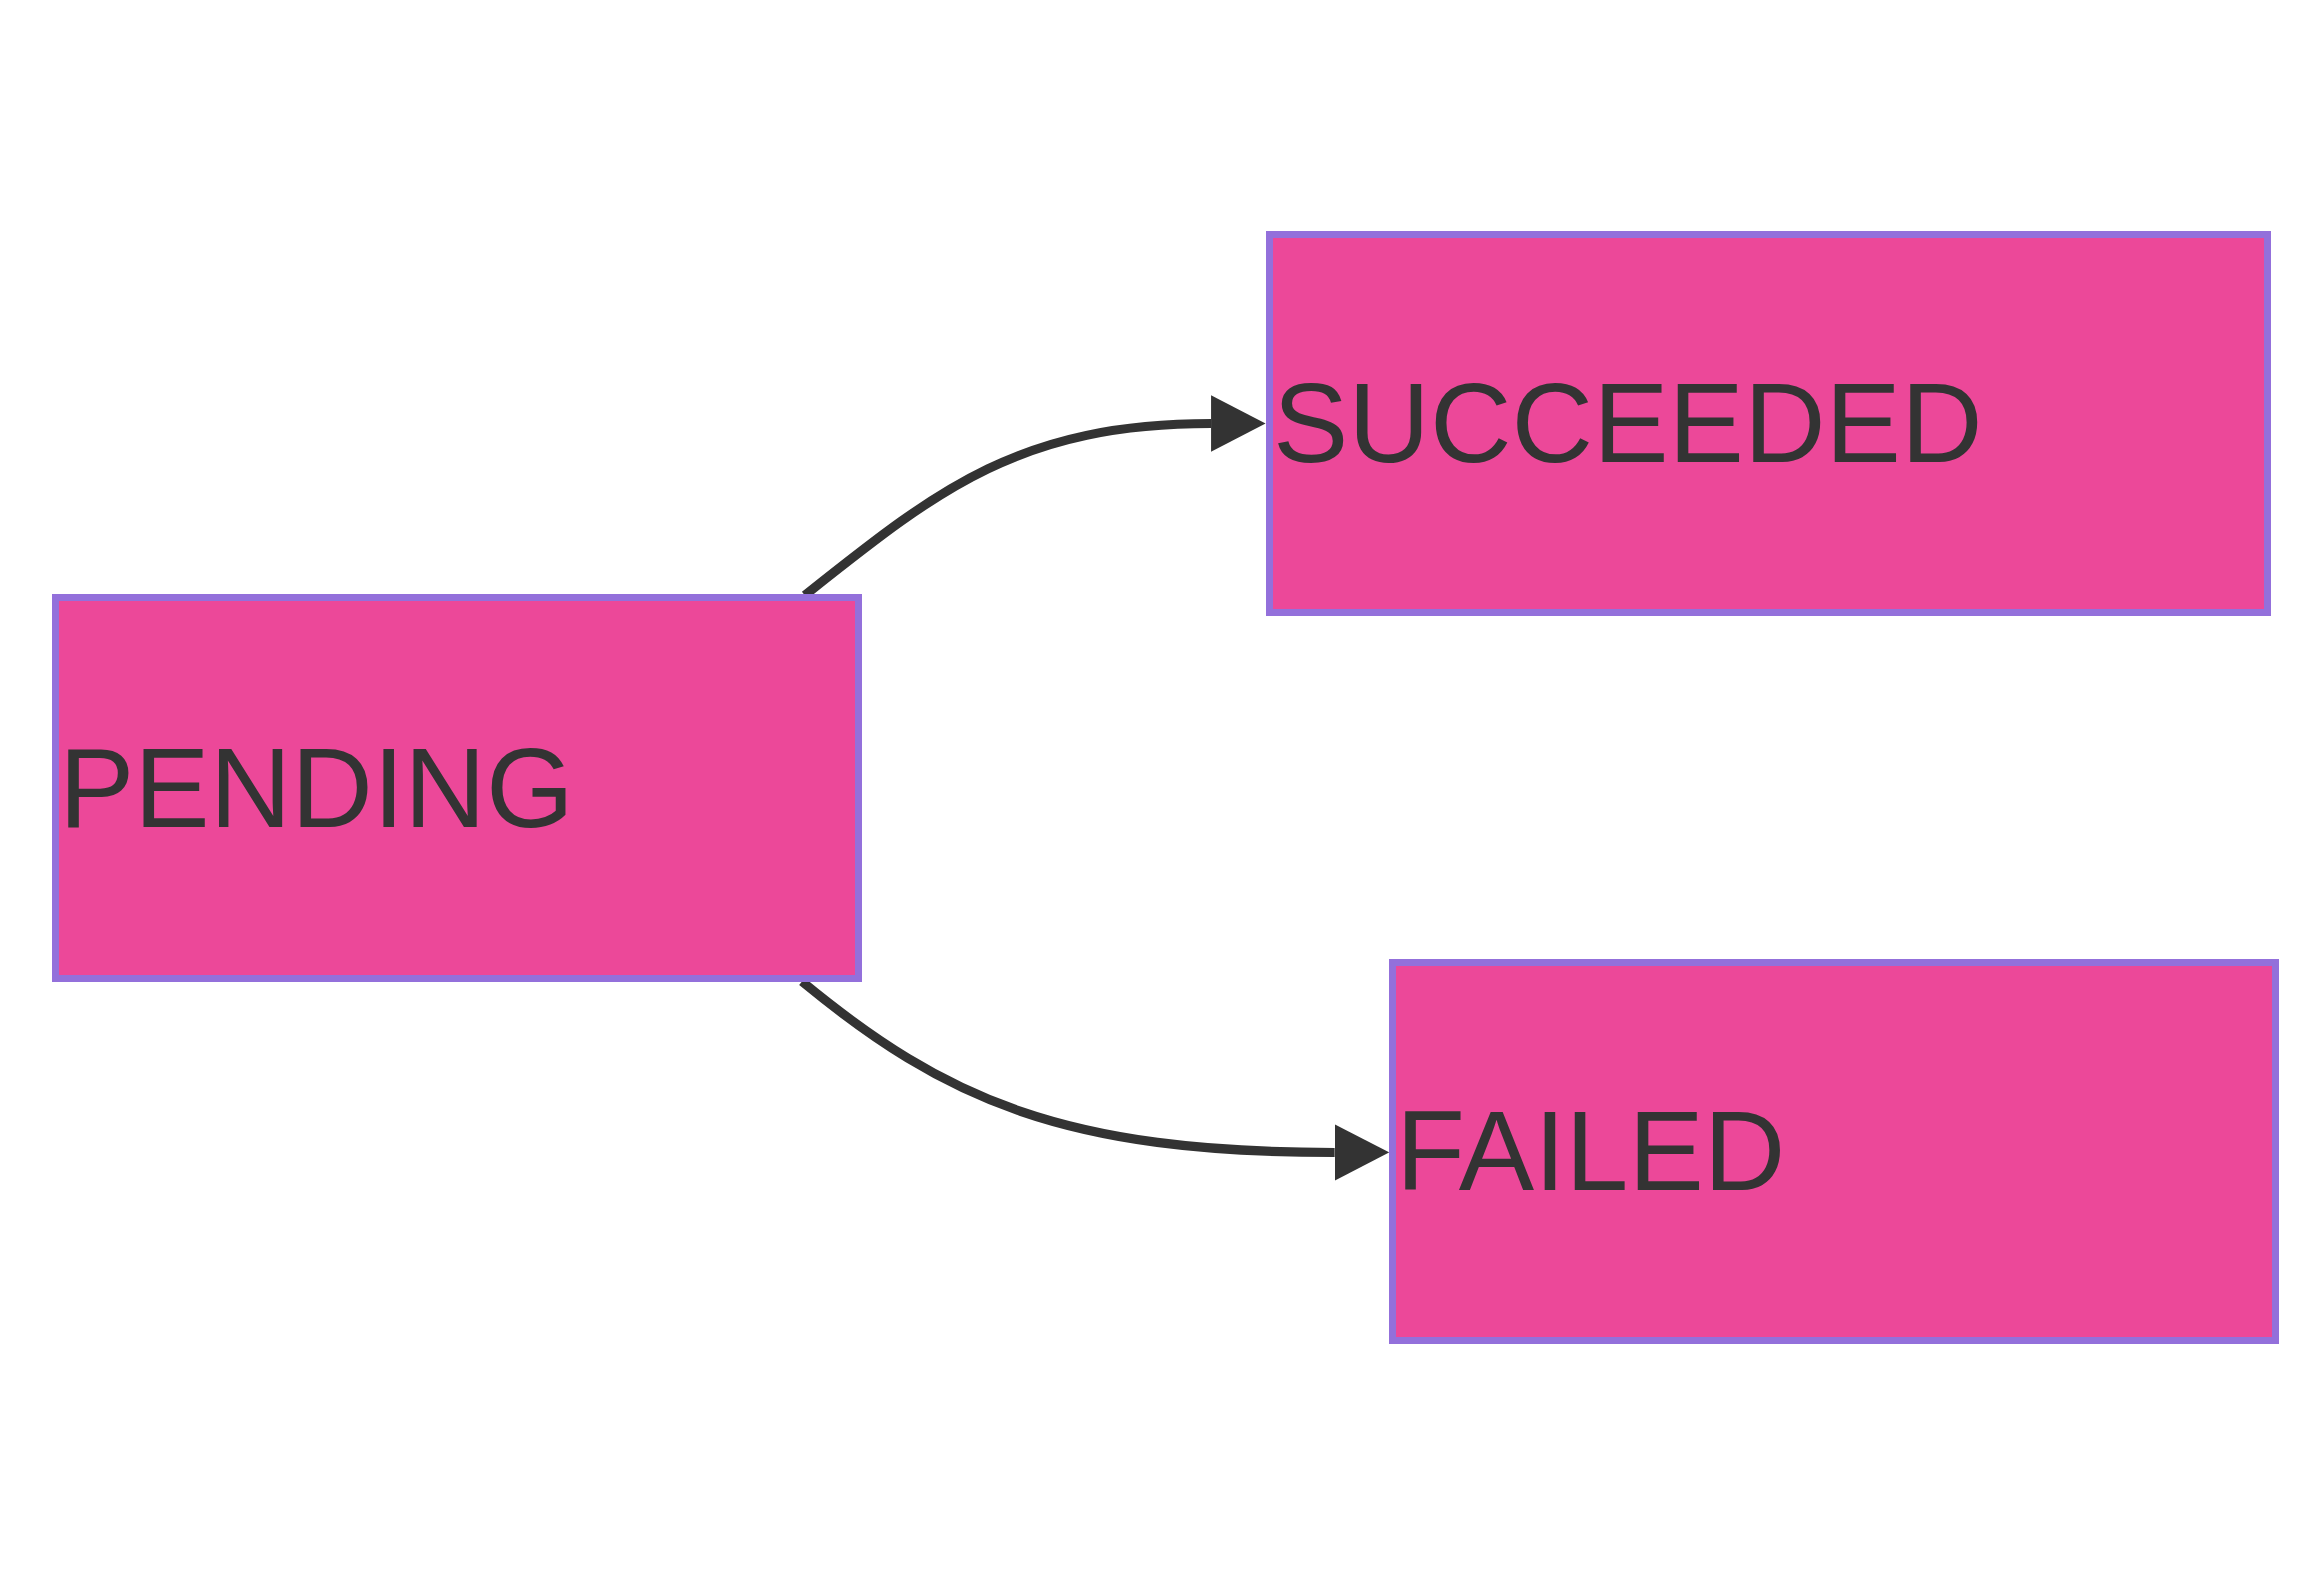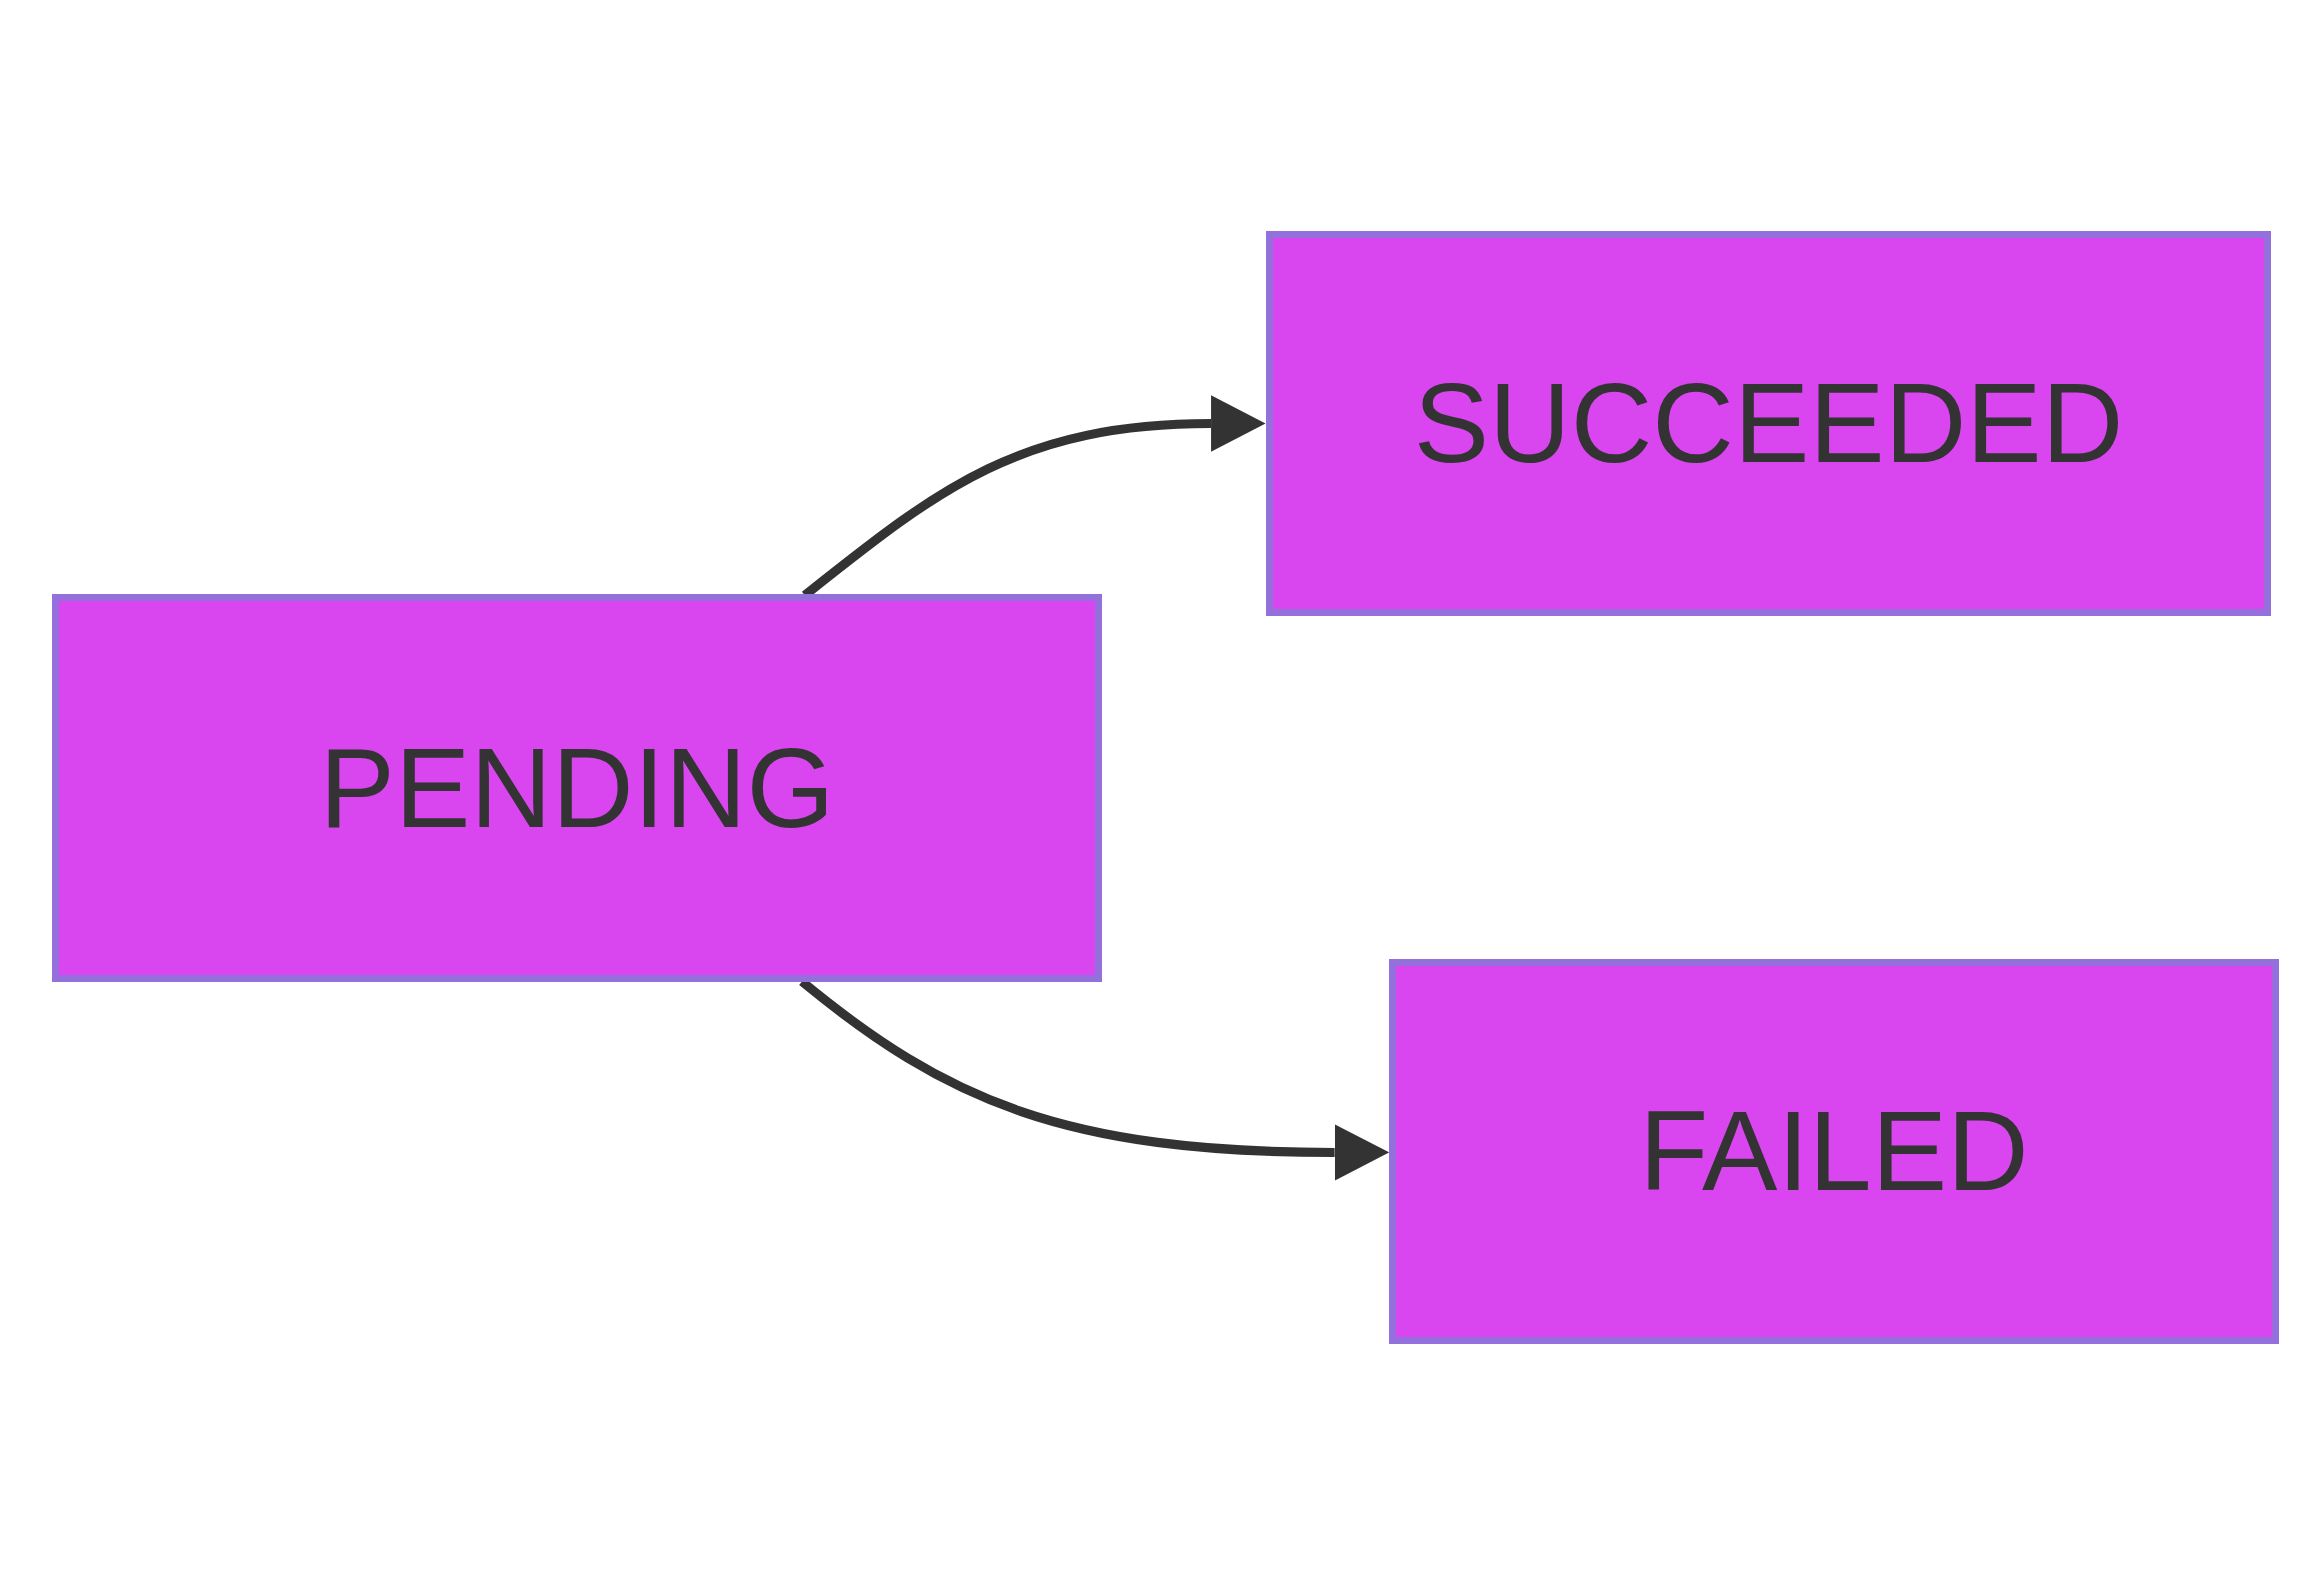--- a/index.html
+++ b/index.html
@@ -24,35 +24,35 @@
     display: block;
   }
   .edge-path {
     fill: none;
     stroke: #333333;
     stroke-width: 10;
   }
   .node {
     position: absolute;
     box-sizing: border-box;
-    background: #d946ef;
+    background: #ec4899;
     border: 7.3px solid #9370DB;
     display: flex;
     align-items: center;
-    justify-content: center;
+    justify-content: flex-start;
   }
   .node-label {
     color: #333333;
     font-size: 113px;
     font-weight: 400;
     line-height: 1;
     white-space: nowrap;
     user-select: none;
   }
-  .node-pending   { left: 52px;   top: 594px;  width: 1050px;  height: 388px; }
+  .node-pending   { left: 52px;   top: 594px;  width: 810px;  height: 388px; }
   .node-succeeded { left: 1266px; top: 231px;  width: 1005px; height: 385px; }
   .node-failed    { left: 1389px; top: 959px; width: 890px;  height: 385px; }
 </style>
 </head>
 <body>
 
 <div class="canvas">
 
   <svg class="edges-layer" viewBox="0 0 2555 1734" xmlns="http://www.w3.org/2000/svg" aria-hidden="true">
     <defs>

